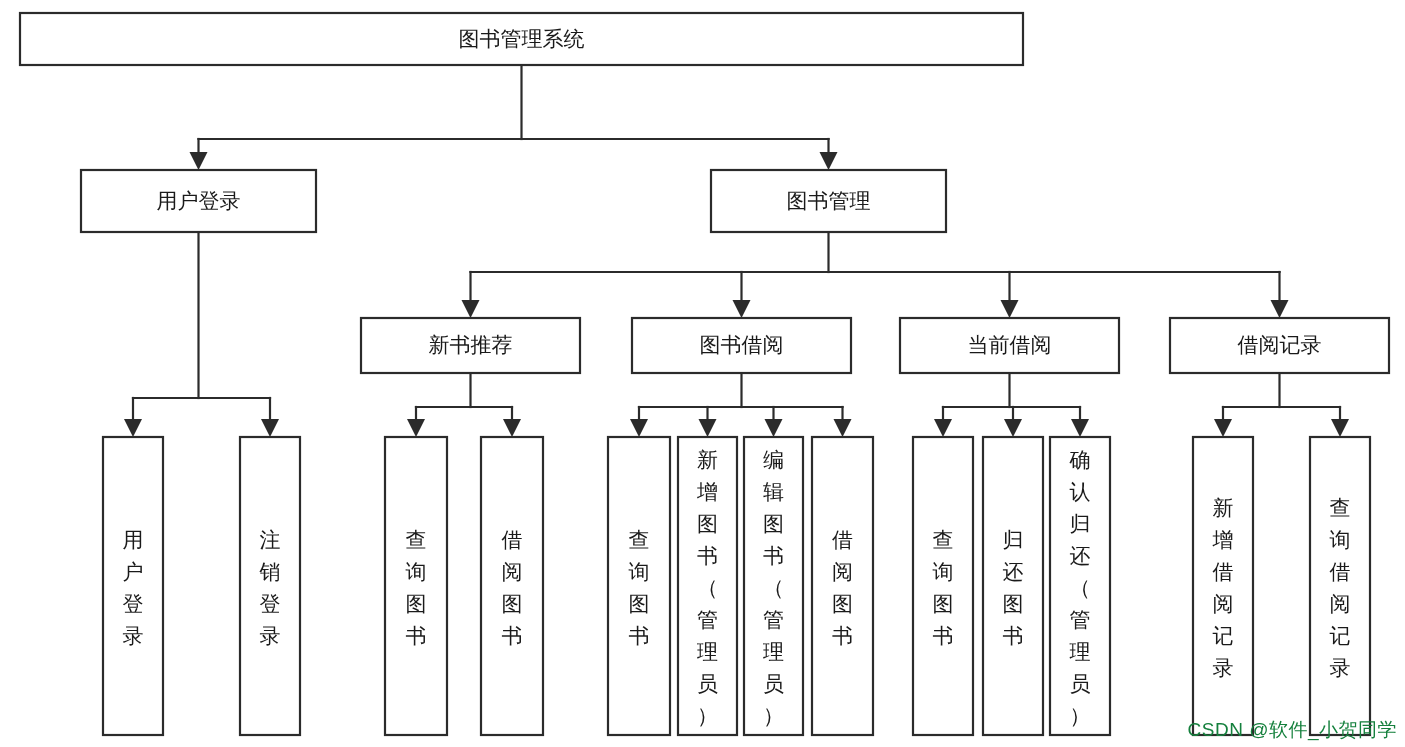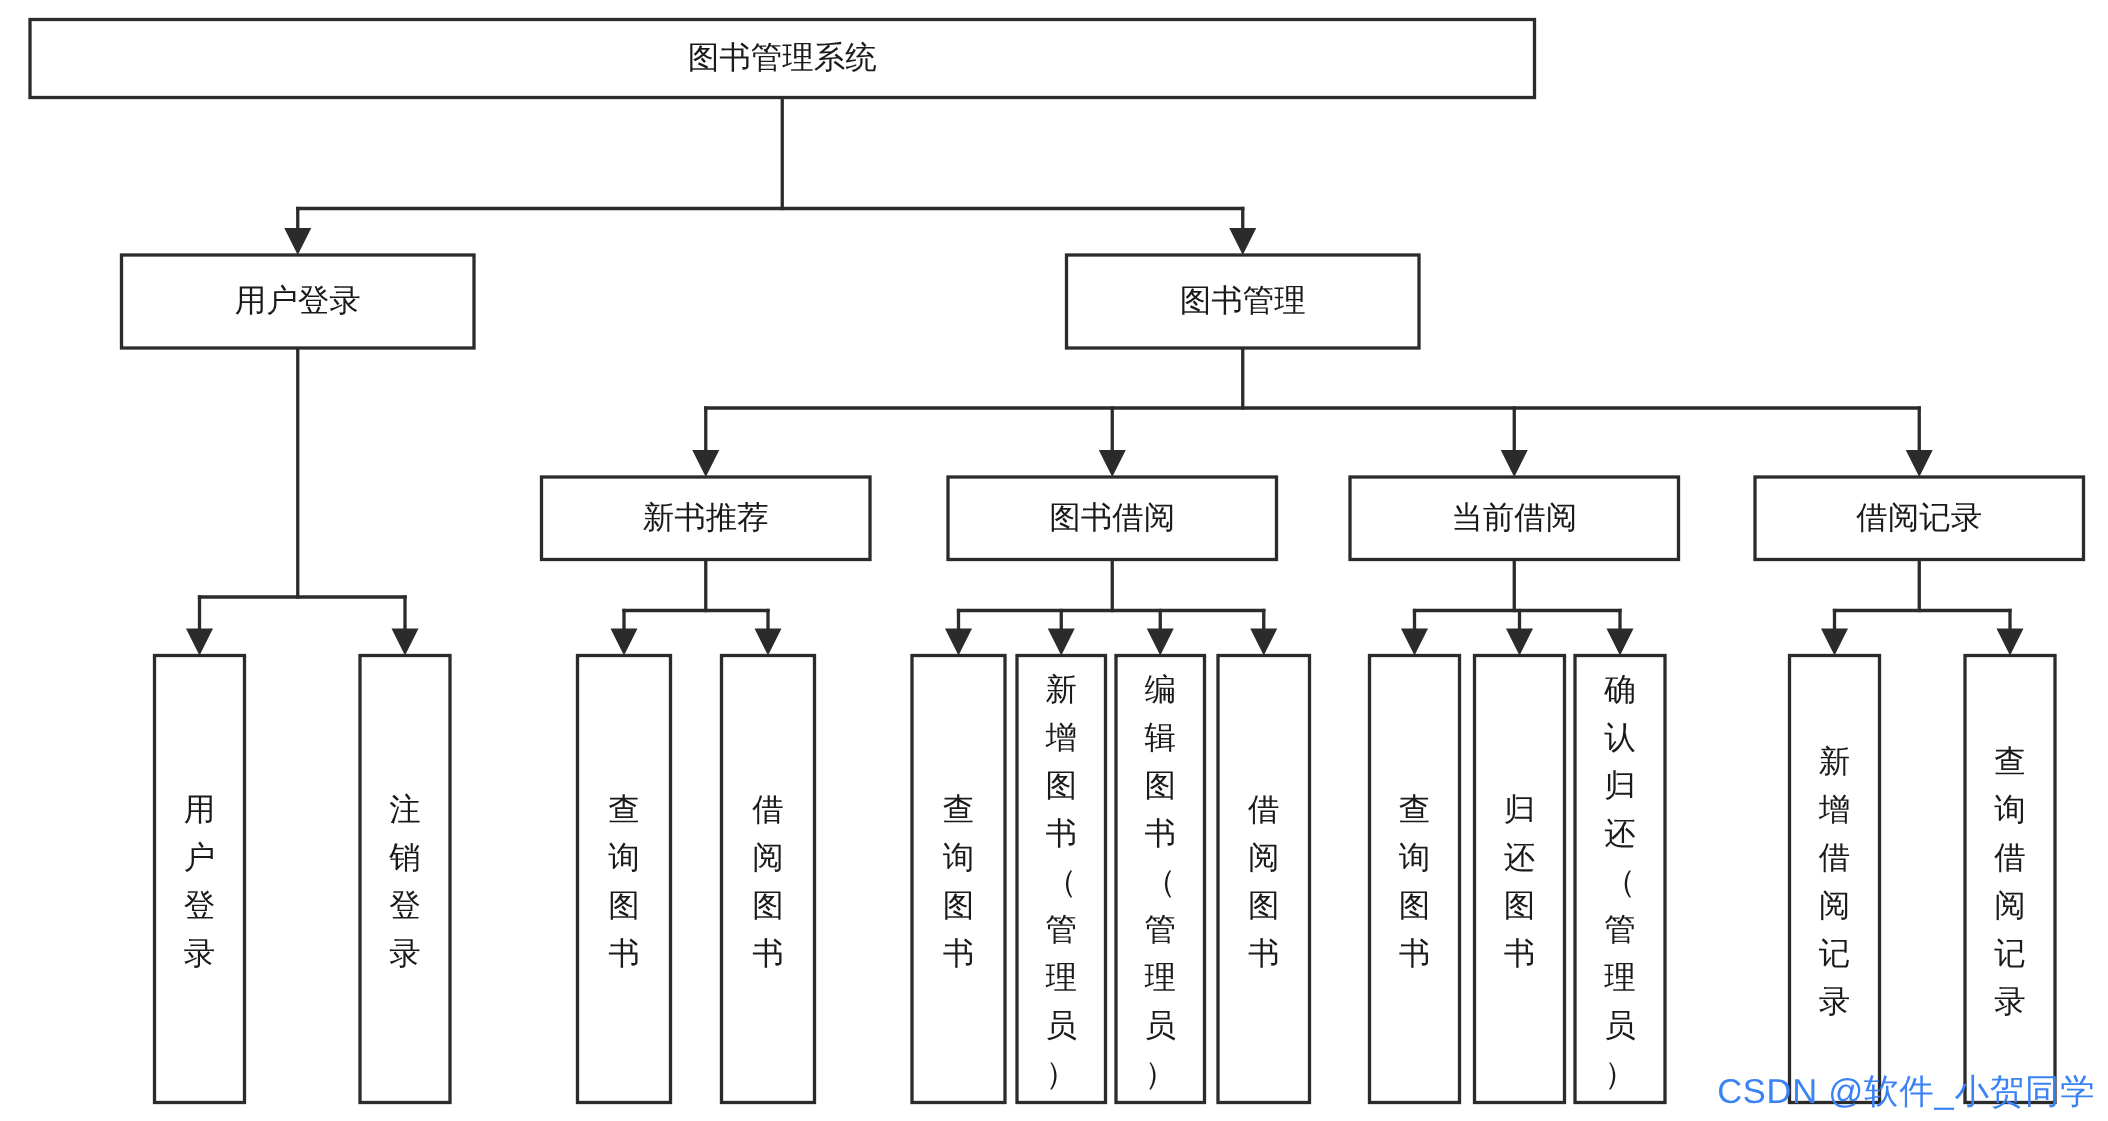--- a/index.html
+++ b/index.html
@@ -8,22 +8,22 @@
        font-family:"Liberation Sans","DejaVu Sans",sans-serif;}
   #diagram-root{position:relative;width:1405px;height:747px;background:#fff;}
   svg{position:absolute;left:0;top:0;}
   .node-box{fill:#ffffff;stroke:#2b2b2b;stroke-width:2.2;}
   .link-line{stroke:#2b2b2b;stroke-width:2.2;fill:none;stroke-linecap:square;}
   .arrow-head{fill:#2b2b2b;stroke:none;}
   .node-label{fill:#1a1a1a;font-family:"Liberation Sans","DejaVu Sans",sans-serif;
       font-size:21px;text-anchor:middle;dominant-baseline:middle;}
   .node-label-v{fill:#1a1a1a;font-family:"Liberation Sans","DejaVu Sans",sans-serif;
       font-size:21px;text-anchor:middle;}
-  .watermark{position:absolute;right:8px;bottom:4px;color:#3b82f6;
-      font-size:23px;font-family:"Liberation Sans","DejaVu Sans",sans-serif;
+  .watermark{position:absolute;right:8px;bottom:4px;color:#15803d;
+      font-size:19px;font-family:"Liberation Sans","DejaVu Sans",sans-serif;
       white-space:nowrap;letter-spacing:0.5px;}
 </style>
 </head>
 <body>
 
 <div id="diagram-root">
 
   <svg id="diagram-svg" width="1405" height="747" viewBox="0 0 1405 747" xmlns="http://www.w3.org/2000/svg">
     <g id="edge-layer">
         <path d="M 521.5 65 L 521.5 139" class="link-line"></path>

